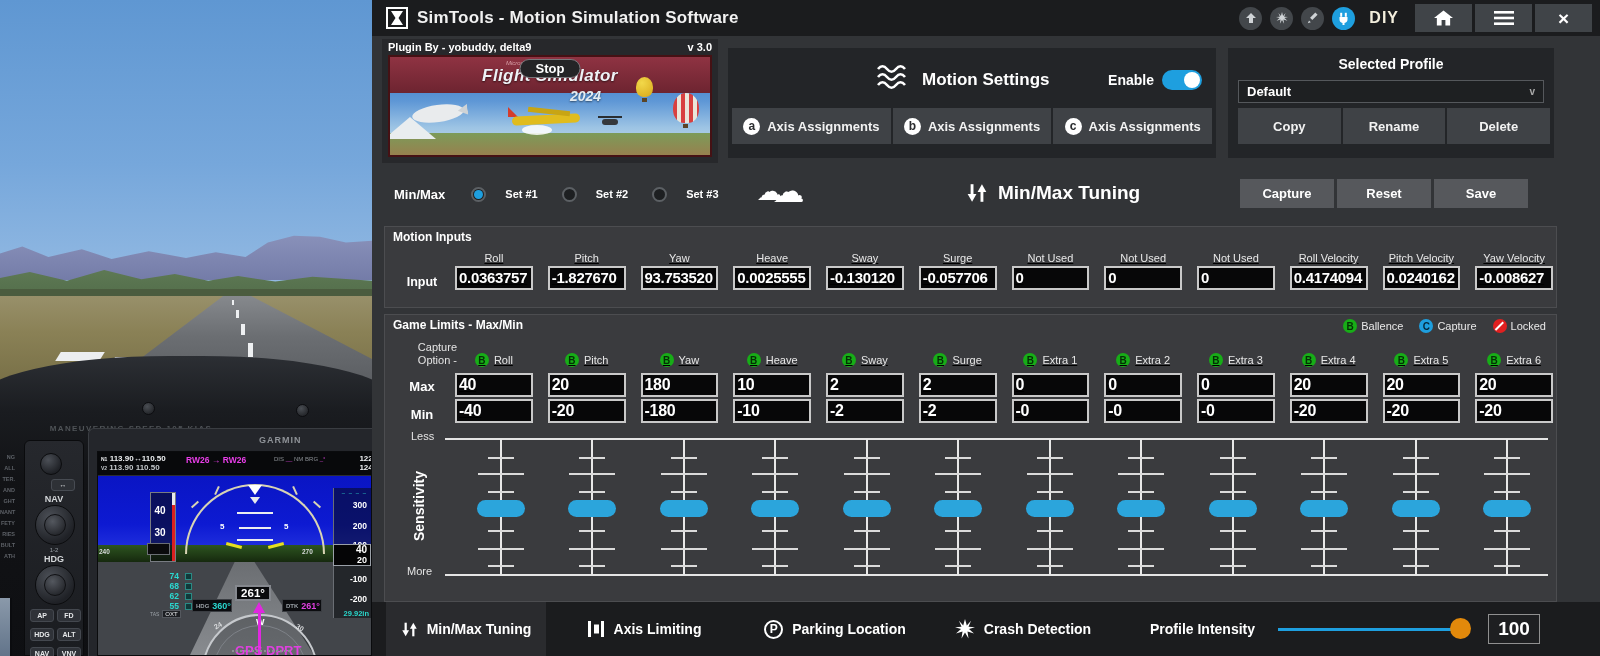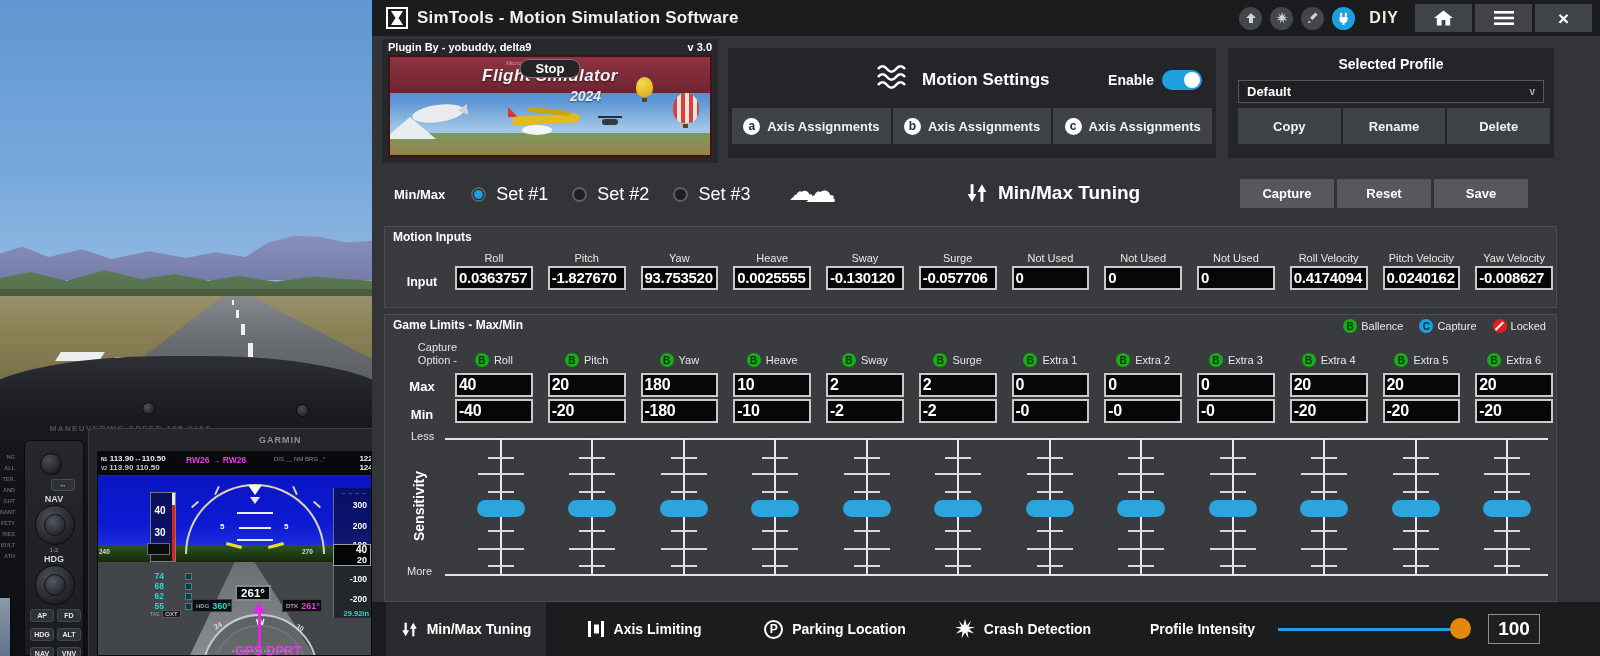--- a/index.html
+++ b/index.html
@@ -68,21 +68,21 @@
   .asi-wht{position:absolute;left:21px;top:0;height:12px;width:3px;background:#e8eaec;}
   .asi-ptr{position:absolute;left:-4px;top:50px;width:23px;height:12px;background:#0a0a0c;border:1px solid #6a6e74;}
   .hz{position:absolute;top:96px;font-size:6.5px;color:#d8dadc;font-weight:bold;}
   .alt{position:absolute;right:0;top:36px;width:38px;height:130px;background:rgba(8,10,14,.52);border-left:1px solid #6a6e74;}
   .alt-n{position:absolute;right:4px;font-size:8.5px;font-weight:bold;color:#fff;}
   .alt-dash{position:absolute;right:4px;top:2px;font-size:6px;color:#2ad8cc;letter-spacing:1px;}
   .alt-box{position:absolute;right:0;top:56px;width:38px;height:22px;background:#050506;border:1px solid #9aa0a8;
     text-align:right;padding-right:3px;line-height:10px;}
   .baro{position:absolute;right:2px;top:121px;font-size:7.5px;font-weight:bold;color:#2ad8cc;}
   .eng{position:absolute;left:56px;top:119px;width:38px;}
-  .eng-row{display:flex;justify-content:flex-end;align-items:center;gap:21px;height:10px;}
+  .eng-row{display:flex;justify-content:flex-end;align-items:center;gap:6px;height:10px;}
   .eng-v{font-size:8.5px;font-weight:bold;color:#2bd8d0;}
   .eng-sq{width:7px;height:7px;background:#113a3a;border:1px solid #2a8a84;}
   .oxt-row{position:absolute;left:52px;top:158px;display:flex;gap:3px;align-items:center;}
   .hdgbox{position:absolute;left:94px;top:147px;width:40px;height:13px;background:#0b0c0f;border:1px solid #3a3d42;
     display:flex;align-items:center;gap:3px;padding:0 3px;}
   .dtkbox{position:absolute;left:184px;top:147px;width:40px;height:13px;background:#0b0c0f;border:1px solid #3a3d42;
     display:flex;align-items:center;gap:3px;padding:0 3px;}
   .lbl6{font-size:6px;color:#9aa0a6;font-weight:bold;}
   .cyan{color:#2ad8d0;font-weight:bold;font-size:9px;}
   .mag{color:#e040e0;font-weight:bold;font-size:9px;}
@@ -153,34 +153,34 @@
   .pr-select{position:absolute;left:10px;right:10px;top:32px;height:23px;background:#1e2022;border:1px solid #55585c;
     display:flex;align-items:center;justify-content:space-between;padding:0 8px;color:#fff;font-weight:bold;font-size:13px;}
   .pr-caret{font-size:10px;color:#aaa;font-weight:bold;}
   .pr-btns{position:absolute;left:10px;right:4px;top:60px;height:36px;display:flex;gap:2px;}
   .pr-btns .btn-gray{flex:1;}
   .mm-bar{position:absolute;left:22px;top:142px;height:32px;display:flex;align-items:center;}
   .mm-label{font-size:13px;font-weight:bold;color:#fff;margin-right:26px;}
   .radio{display:flex;align-items:center;margin-right:24px;}
   .radio-dot{width:15px;height:15px;border-radius:50%;border:2px solid #5c6064;background:#1d1f21;position:relative;}
   .radio.sel .radio-dot::after{content:"";position:absolute;inset:1px;border-radius:50%;background:#1e9fdf;}
-  .radio-lab{margin-left:10px;font-size:18px;font-weight:normal;color:#fff;}
+  .radio-lab{margin-left:19px;font-size:11px;font-weight:bold;color:#fff;}
   .clouds{margin-left:14px;position:relative;width:52px;height:32px;color:#fff;}
   .clouds .c1{position:absolute;left:0;top:-2px;font-size:26px;}
   .clouds .c2{position:absolute;left:16px;top:-6px;font-size:32px;}
   .mm-title{position:absolute;left:594px;top:140px;height:34px;display:flex;align-items:center;gap:10px;
     font-size:19px;font-weight:bold;color:#fff;}
   .mm-actions{position:absolute;left:868px;top:143px;display:flex;gap:3px;}
   .mm-actions .abtn{width:94px;height:29px;background:#56585c;color:#fff;font-weight:bold;font-size:13px;
     display:flex;align-items:center;justify-content:center;}
   .section{position:absolute;background:#3a3b3e;border:1px solid #4c4d50;}
   .mi-panel{left:12px;top:190px;width:1173px;height:82px;}
   .sec-title{position:absolute;left:8px;top:3px;font-size:12px;font-weight:bold;color:#fff;}
   .row-label{position:absolute;left:8px;width:58px;text-align:center;font-size:12.5px;font-weight:bold;color:#fff;}
-  .grid12{position:absolute;left:70px;width:1098px;display:grid;grid-template-columns:repeat(12,1fr);column-gap:15px;}
+  .grid12{position:absolute;left:70px;width:1098px;display:grid;grid-template-columns:repeat(12,1fr);column-gap:15px;text-decoration:underline;}
   .mi-grid{top:22px;}
   .col-label{font-size:11px;color:#e8e8e8;text-align:center;height:17px;padding-top:3px;white-space:nowrap;overflow:hidden;}
   .vbox{height:24px;background:#070708;border:2px solid #c9c9c9;color:#fff;font-weight:bold;font-size:15px;
     line-height:20px;padding:0 2px;overflow:hidden;white-space:nowrap;letter-spacing:-.3px;}
   .gl-panel{left:12px;top:278px;width:1173px;height:288px;}
   .legend{position:absolute;right:10px;top:4px;display:flex;gap:16px;align-items:center;font-size:11px;color:#e8e8e8;}
   .leg-item{display:flex;align-items:center;gap:4px;}
   .badge{display:inline-flex;width:14px;height:14px;border-radius:50%;align-items:center;justify-content:center;
     font-weight:bold;font-size:10px;flex:none;}
   .badge-b{background:#17ad17;color:#043004;}

